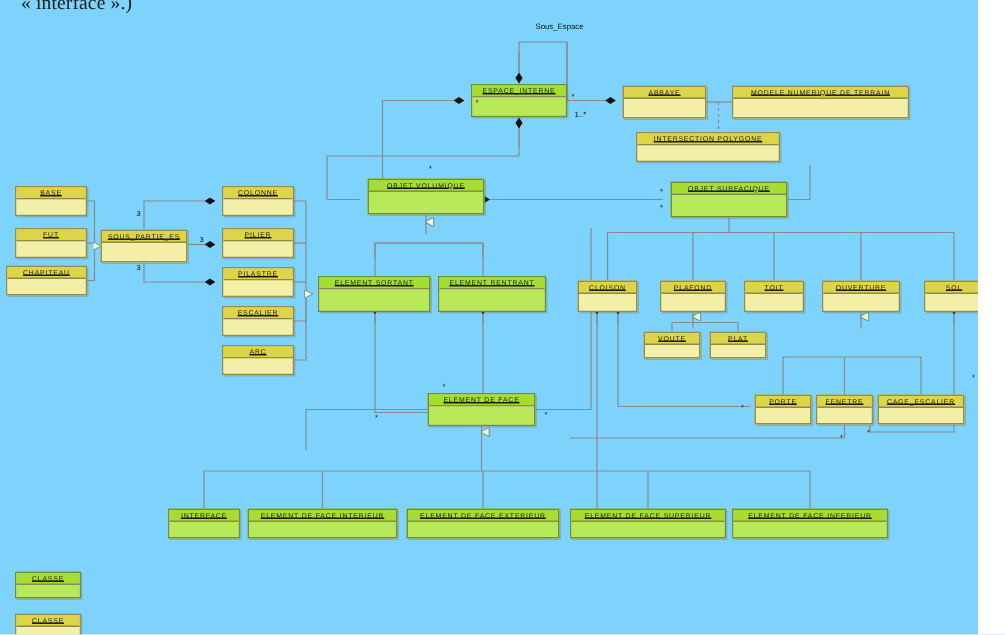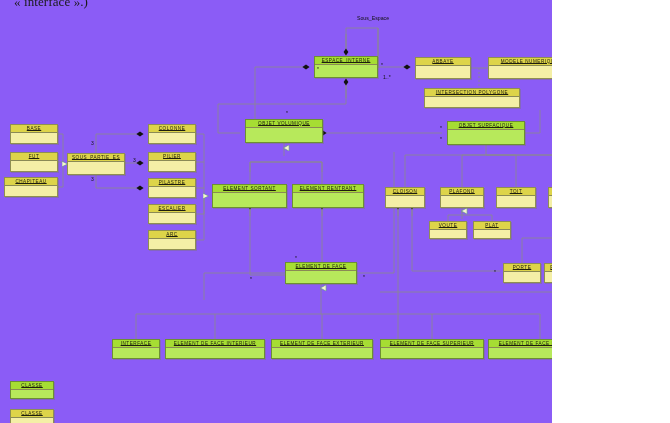--- a/index.html
+++ b/index.html
@@ -3,23 +3,23 @@
 <meta charset="utf-8">
 <title>UML Class Diagram</title>
 <style>
   html, body {
     margin: 0;
     padding: 0;
     background: #ffffff;
   }
   #page {
     position: relative;
-    width: 552px;
+    width: 652px;
     height: 423px;
-    background: #8b5cf6;
+    background: #7dd3fc;
     font-family: "Liberation Sans", sans-serif;
     overflow: hidden;
   }
   #clipped-text {
     position: absolute;
     left: 14px;
     top: -6px;
     font-family: "Liberation Serif", serif;
     font-size: 13px;
     color: #1a1a1a;

